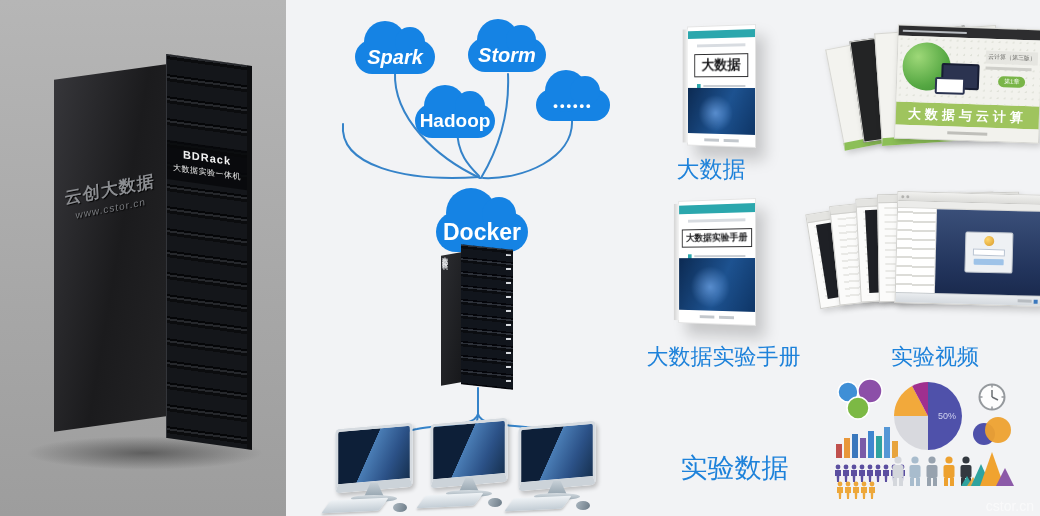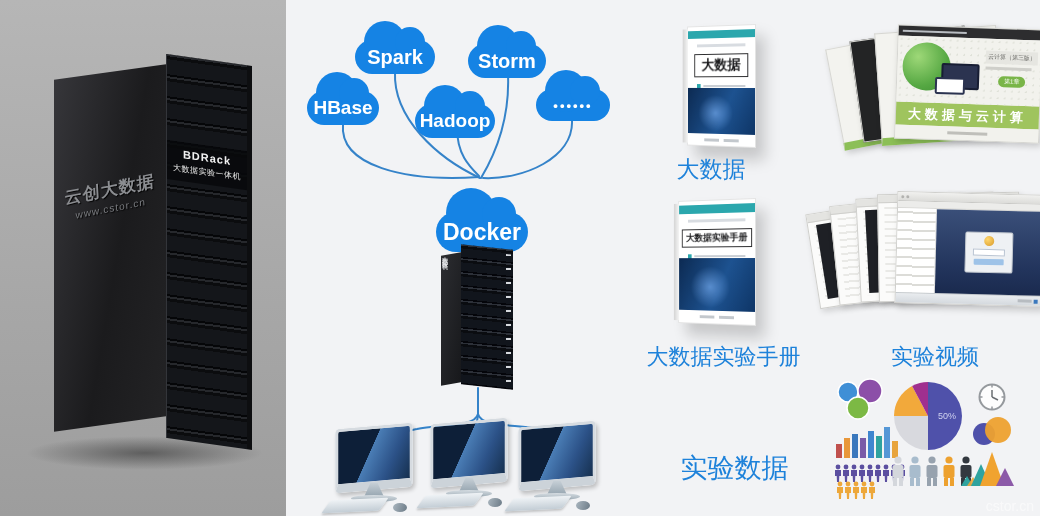--- a/index.html
+++ b/index.html
@@ -29,22 +29,22 @@
 
   
   .lines-svg{position:absolute;left:287px;top:0;width:353px;height:516px;}
   .cloud{position:absolute;background:#1583e4;border-radius:18px;
          display:flex;align-items:center;justify-content:center;}
   .cloud::before{content:"";position:absolute;left:9px;top:-19px;width:42px;height:42px;
          border-radius:50%;background:#1583e4;}
   .cloud::after{content:"";position:absolute;right:10px;top:-13px;width:30px;height:30px;
          border-radius:50%;background:#1583e4;}
   .cloud span{position:relative;z-index:1;color:#fff;font-weight:bold;}
-  .cloud-spark {left:355px;top:40px;width:80px;height:34px;}  .cloud-spark span{font-size:20px;}
-  .cloud-storm {left:468px;top:44px;width:78px;height:34px;}  .cloud-storm span{font-size:20px;}
+  .cloud-spark {left:355px;top:40px;width:80px;height:34px;}  .cloud-spark span{font-size:20px;font-style:italic;}
+  .cloud-storm {left:468px;top:38px;width:78px;height:34px;font-style:italic;}  .cloud-storm span{font-size:20px;}
   .cloud-hbase {left:307px;top:91px;width:72px;height:34px;}  .cloud-hbase span{font-size:19px;}
   .cloud-hadoop{left:415px;top:104px;width:80px;height:34px;}  .cloud-hadoop span{font-size:19px;}
   .cloud-dots  {left:536px;top:89px;width:74px;height:32px;}  .cloud-dots span{font-size:13px;letter-spacing:2px;}
   .cloud-docker{left:436px;top:192px;width:92px;height:40px;border-radius:20px;margin-top:20px;}
   .cloud-docker span{font-size:23px;}
   .cloud-docker::before{width:50px;height:50px;top:-24px;left:10px;}
   .cloud-docker::after{width:34px;height:34px;top:-15px;right:12px;}
 
   .midrack{position:absolute;left:439px;top:246px;width:80px;height:146px;}
   .midrack .m-side{position:absolute;left:2px;top:8px;width:20px;height:130px;
@@ -209,23 +209,20 @@
       <path d="M191,414 C194,428 232,424 252,429 C278,434 268,438 268,450"></path>
     </g>
   </svg>
 
   <div class="cloud cloud-spark">
       <span>Spark</span>
     </div>
   <div class="cloud cloud-storm">
       <span>Storm</span>
     </div>
-  <div class="cloud cloud-hbase">
-      <span>HBase</span>
-    </div>
   <div class="cloud cloud-hadoop">
       <span>Hadoop</span>
     </div>
   <div class="cloud cloud-dots">
       <span>••••••</span>
     </div>
   <div class="cloud cloud-docker">
       <span>Docker</span>
     </div>
 

